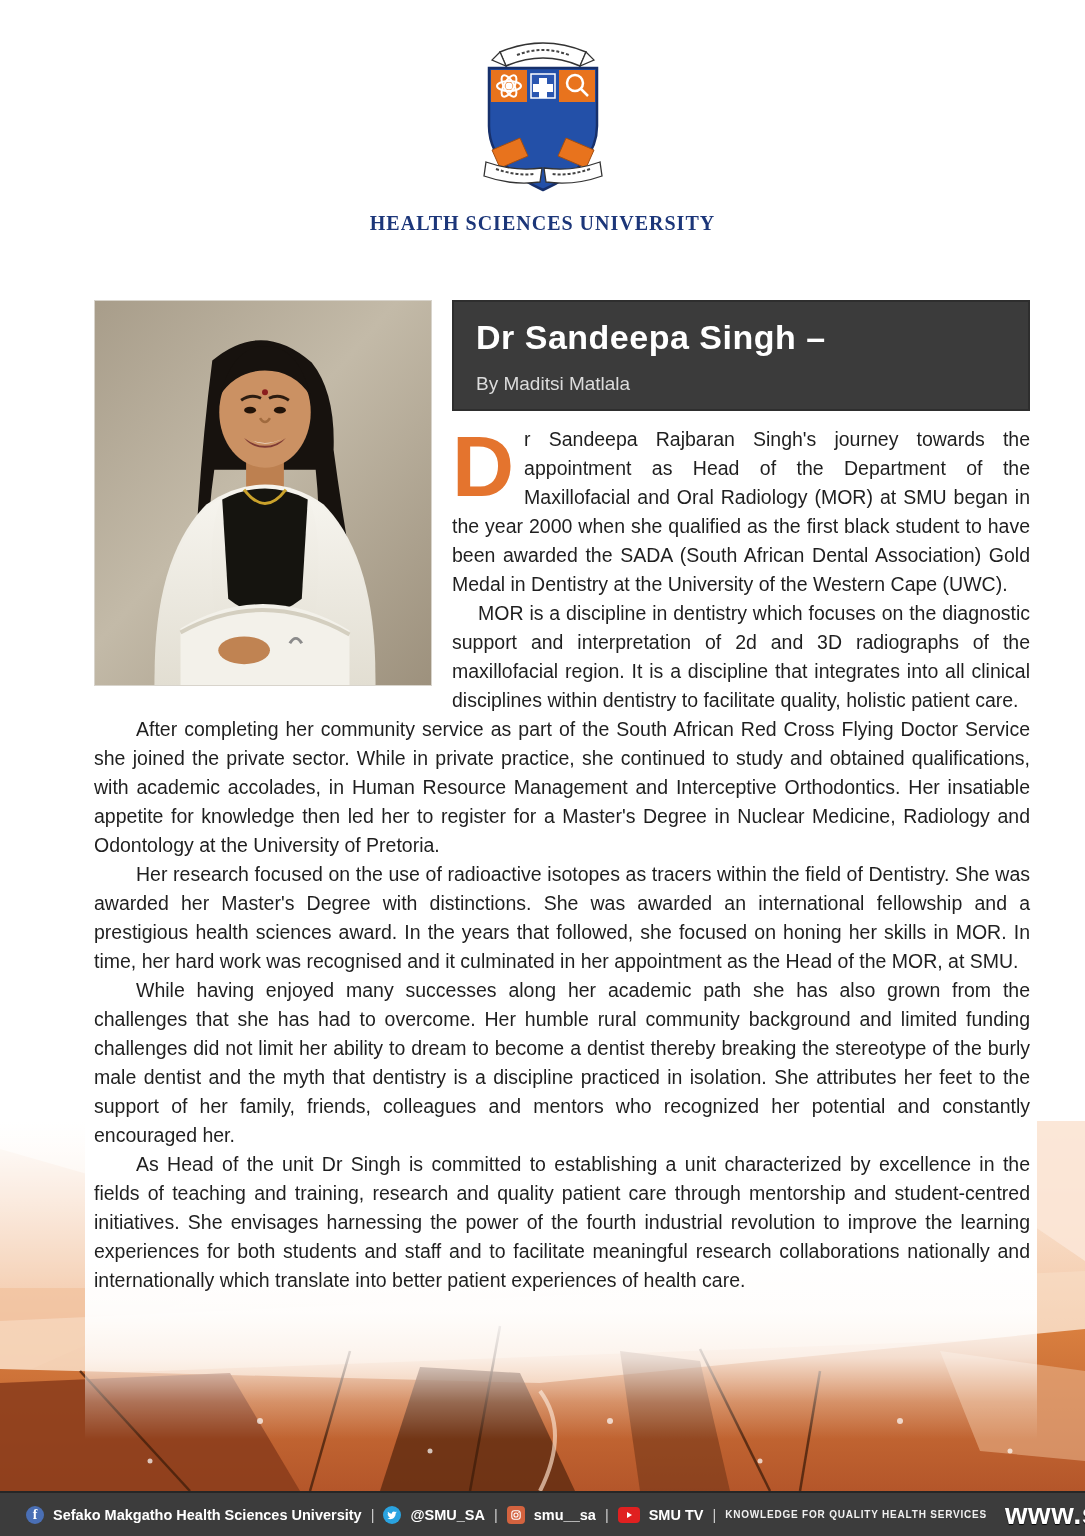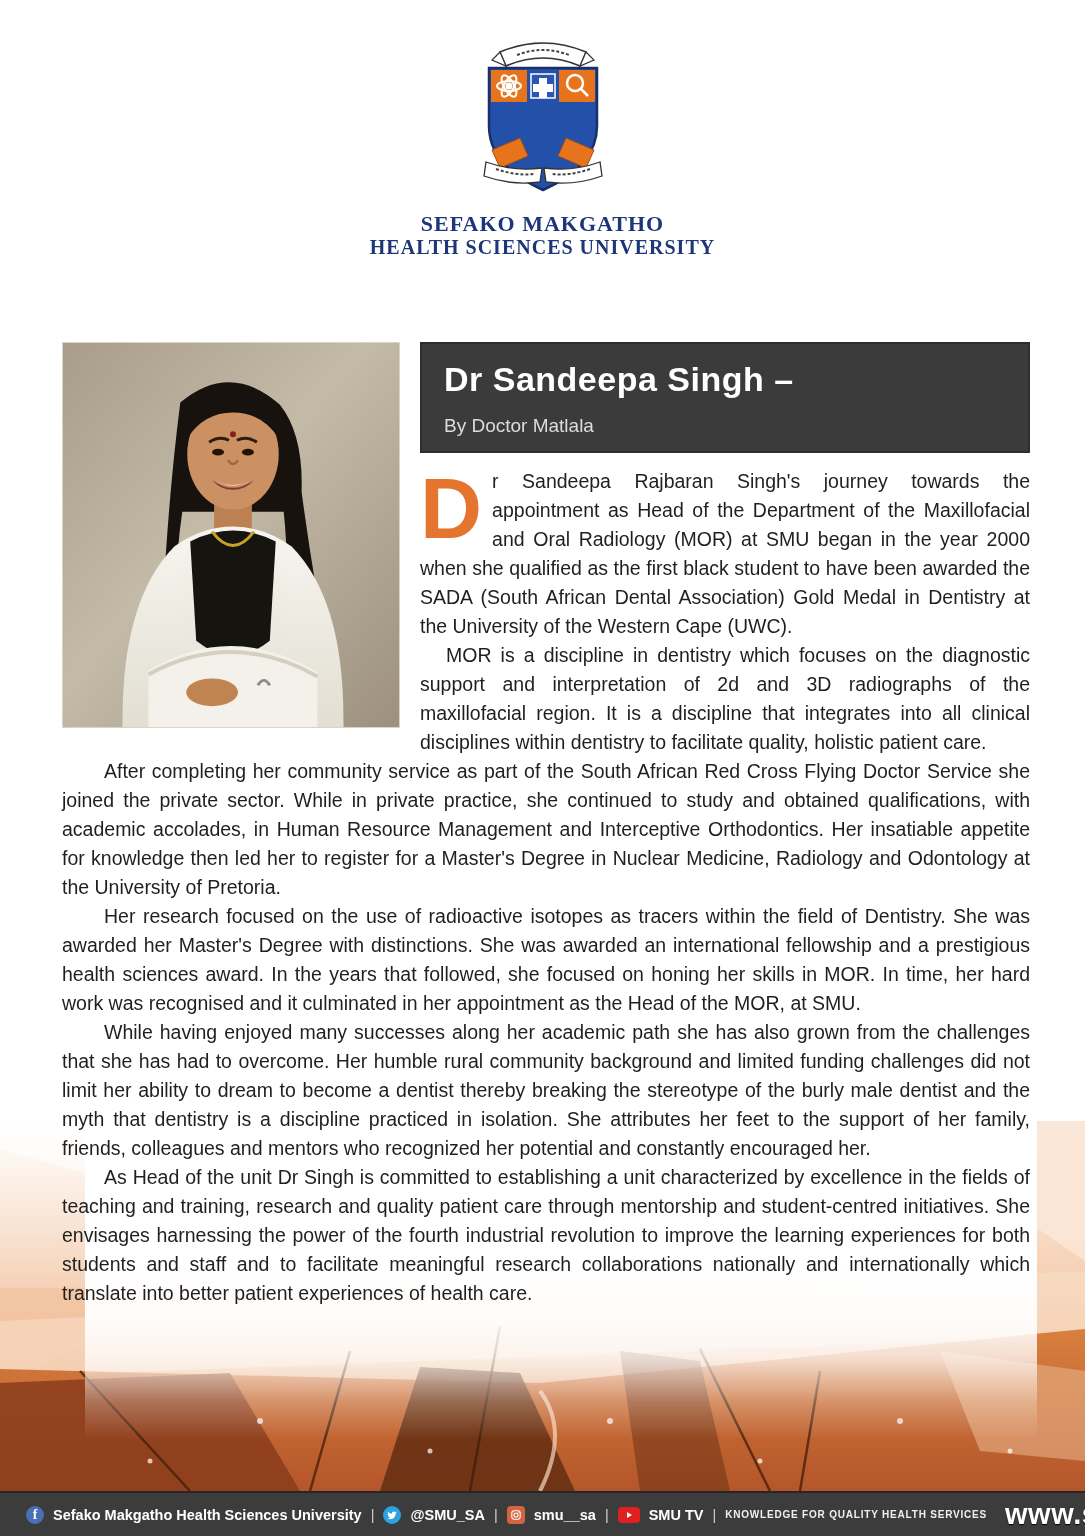--- a/index.html
+++ b/index.html
@@ -14,21 +14,21 @@
   }
 
   
   .masthead{position:relative;z-index:3;padding-top:38px;text-align:center;}
   .crest{display:block;margin:0 auto;}
   .uni-name{margin-top:6px;line-height:1.1;font-family:"Liberation Serif",serif;font-weight:bold;color:#1c3679;}
   .uni-name .l1{font-size:22px;letter-spacing:1px;}
   .uni-name .l2{font-size:20px;letter-spacing:1px;}
 
   
-  .content{position:relative;z-index:2;margin-top:84px;padding:0 55px 0 62px;}
+  .content{position:relative;z-index:2;margin-top:66px;padding:0 55px 0 94px;}
   .portrait{
     float:left;width:338px;height:386px;margin:0 20px 24px 0;
     border:1px solid #d8d4cc;box-sizing:border-box;background:#b9b0a0;
   }
   .portrait svg{display:block;width:100%;height:100%;}
 
   .title-block{
     overflow:hidden; 
     background:#3b3b3b;border:2px solid #2e2e2e;
     padding:16px 22px 14px 22px;color:#fff;
@@ -126,21 +126,20 @@
       <g>
         <path d="M30 112 L58 100 L66 118 L38 130 Z" fill="#e8731d" stroke="#a34d10" stroke-width="1"></path>
         <path d="M132 112 L104 100 L96 118 L124 130 Z" fill="#e8731d" stroke="#a34d10" stroke-width="1"></path>
         <path d="M24 124 Q52 134 80 130 L78 144 Q50 148 22 138 Z" fill="#fff" stroke="#333" stroke-width="1.3"></path>
         <path d="M138 124 Q110 134 82 130 L84 144 Q112 148 140 138 Z" fill="#fff" stroke="#333" stroke-width="1.3"></path>
         <path d="M34 131 Q54 138 72 136" stroke="#444" stroke-width="2" fill="none" stroke-dasharray="3 2"></path>
         <path d="M128 131 Q108 138 90 136" stroke="#444" stroke-width="2" fill="none" stroke-dasharray="3 2"></path>
       </g>
     </svg>
     <div class="uni-name">
-      <div class="l1">SEFAKO MAKGATHO</div>
       <div class="l2">HEALTH SCIENCES UNIVERSITY</div>
     </div>
   </header>
 
   <main class="content">
 
     <figure class="portrait" style="margin:0 20px 24px 0;">
       <svg viewBox="0 0 338 387" preserveAspectRatio="none">
         <defs>
           <linearGradient id="pbg" x1="0" y1="0" x2="1" y2="1">
@@ -181,21 +180,21 @@
 
         <path d="M86 330 Q170 280 256 332 L256 387 L86 387 Z" fill="#f3f1ea"></path>
         <path d="M86 334 Q170 288 256 336" stroke="#d4cfc0" stroke-width="4" fill="none"></path>
         <ellipse cx="150" cy="352" rx="26" ry="14" fill="#c08352"></ellipse>
         <path d="M196 345 q6 -10 12 0" stroke="#8b8b8b" stroke-width="3" fill="none"></path>
       </svg>
     </figure>
 
     <div class="title-block">
       <h1>Dr Sandeepa Singh –</h1>
-      <div class="byline">By Doctor Matlala</div>
+      <div class="byline">By Maditsi Matlala</div>
     </div>
 
     <div class="article">
       <p><span class="dropcap">D</span><span>r Sandeepa Rajbaran Singh's journey towards the appointment as Head of the Department of the Maxillofacial and Oral Radiology (MOR) at SMU began in the year 2000 when she qualified as the first black student to have been awarded the SADA (South African Dental Association) Gold Medal in Dentistry at the University of the Western Cape (UWC).</span></p>
       <p class="ind-sm">MOR is a discipline in dentistry which focuses on the diagnostic support and interpretation of 2d and 3D radiographs of the maxillofacial region. It is a discipline that integrates into all clinical disciplines within dentistry to facilitate quality, holistic patient care.</p>
       <p class="ind">After completing her community service as part of the South African Red Cross Flying Doctor Service she joined the private sector. While in private practice, she continued to study and obtained qualifications, with academic accolades, in Human Resource Management and Interceptive Orthodontics. Her insatiable appetite for knowledge then led her to register for a Master's Degree in Nuclear Medicine, Radiology and Odontology at the University of Pretoria.</p>
       <p class="ind">Her research focused on the use of radioactive isotopes as tracers within the field of Dentistry. She was awarded her Master's Degree with distinctions. She was awarded an international fellowship and a prestigious health sciences award. In the years that followed, she focused on honing her skills in MOR. In time, her hard work was recognised and it culminated in her appointment as the Head of the MOR, at SMU.</p>
       <p class="ind">While having enjoyed many successes along her academic path she has also grown from the challenges that she has had to overcome. Her humble rural community background and limited funding challenges did not limit her ability to dream to become a dentist thereby breaking the stereotype of the burly male dentist and the myth that dentistry is a discipline practiced in isolation. She attributes her feet to the support of her family, friends, colleagues and mentors who recognized her potential and constantly encouraged her.</p>
       <p class="ind">As Head of the unit Dr Singh is committed to establishing a unit characterized by excellence in the fields of teaching and training, research and quality patient care through mentorship and student-centred initiatives. She envisages harnessing the power of the fourth industrial revolution to improve the learning experiences for both students and staff and to facilitate meaningful research collaborations nationally and internationally which translate into better patient experiences of health care.</p>
     </div>

